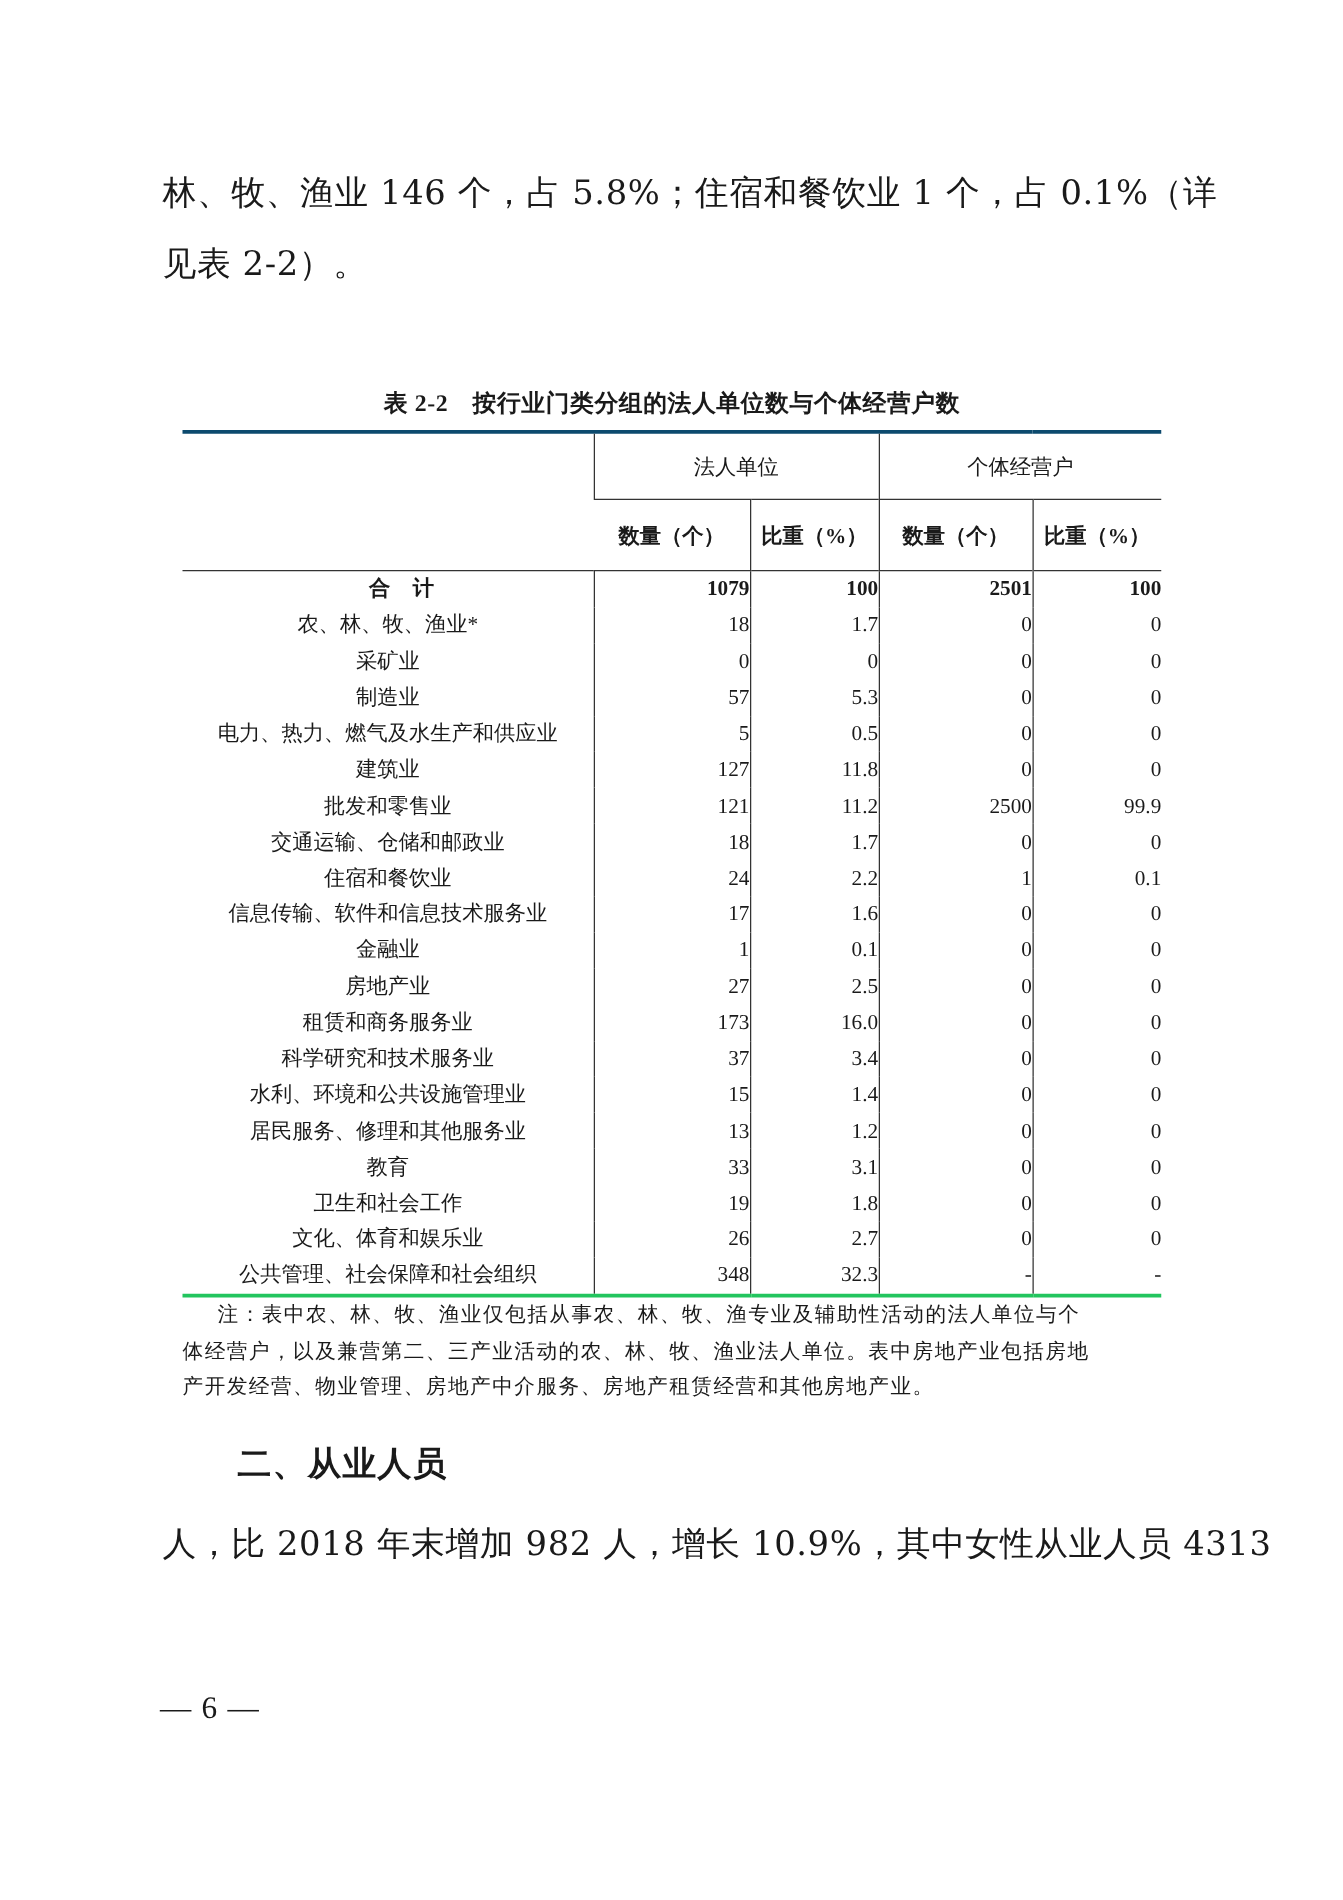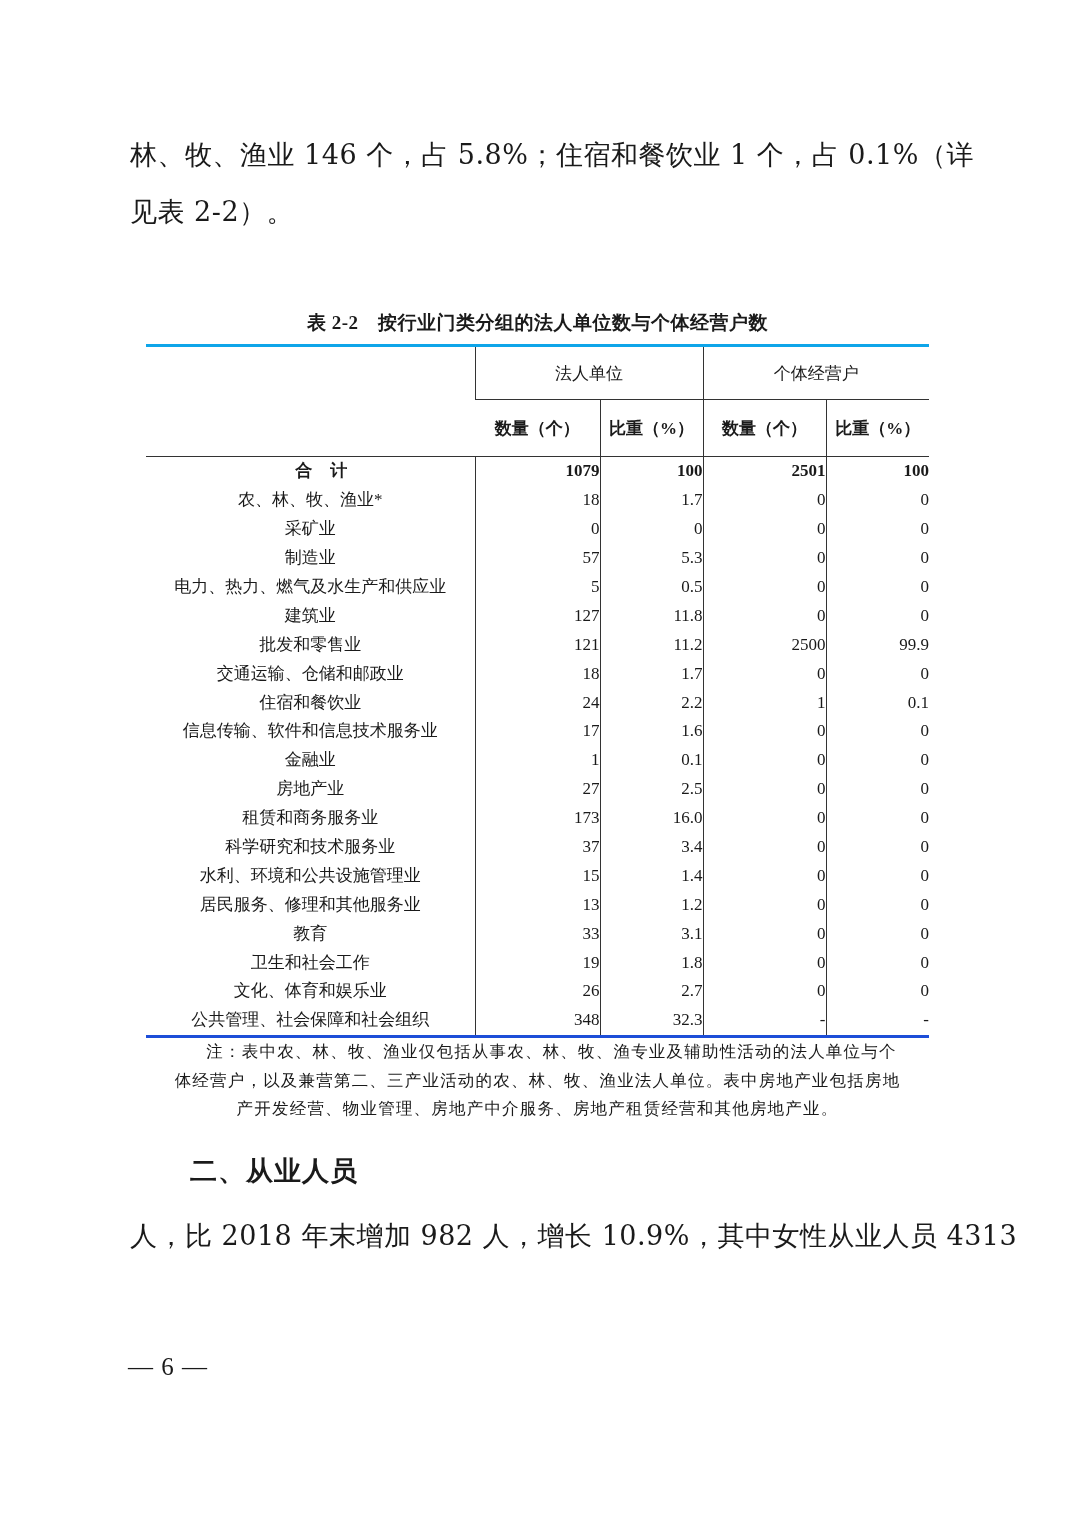--- a/index.html
+++ b/index.html
@@ -1,42 +1,42 @@
 <!DOCTYPE html>
 <html><head>
 <meta charset="utf-8">
 <style>
   html, body { margin: 0; padding: 0; background: #ffffff; }
   body { width: 1074px; height: 1520px; position: relative; overflow: hidden; color: #1a1a1a; }
-  .serif { font-family: "DejaVu Serif", "Liberation Serif", serif; text-align: center; }
+  .serif { font-family: "DejaVu Serif", "Liberation Serif", serif; }
   .tnr { font-family: "Liberation Serif", "DejaVu Serif", serif; }
 
   .para { position: absolute; left: 130px; width: 815px; font-size: 27px; line-height: 57px; letter-spacing: 0.5px; text-align: justify; }
   .para .ln { display: block; white-space: nowrap; height: 57px; }
   #para1 { top: 126px; }
 
   #table-title { position: absolute; top: 310px; left: 146px; width: 783px; text-align: center; font-size: 19px; font-weight: bold; letter-spacing: 0.5px; }
 
   #data-table { position: absolute; top: 344px; left: 146px; width: 783px; border-collapse: collapse; font-size: 17px; }
   #data-table td, #data-table th { padding: 0; font-weight: normal; }
-  #data-table .top-rule { border-top: 3px solid #0ea5e9; }
+  #data-table .top-rule { border-top: 3px solid #0c4a6e; }
   #data-table thead tr.h1 th { height: 52px; vertical-align: middle; text-align: center; }
   #data-table thead tr.h2 th { height: 56px; vertical-align: middle; text-align: center; border-top: 1px solid #333; }
   #data-table thead tr.h1 th.grp { border-left: 1px solid #333; }
   #data-table thead tr.h2 th { border-left: 1px solid #333; font-weight: bold; }
   #data-table thead tr.h2 th:first-child { border-left: none; }
   #data-table thead tr.h2 { border-bottom: 1px solid #333; }
   #data-table tbody td { height: 28.9px; line-height: 28px; }
   #data-table tbody td.name { text-align: center; padding-left: 0; }
   #data-table tbody td.num { text-align: right; border-right: 1px solid #333; }
   #data-table tbody td.num.last { border-right: none; }
   #data-table tbody td.num.c1 { border-left: 1px solid #333; }
   #data-table tbody tr.total td { font-weight: bold; padding-left: 32px; }
   #data-table tbody tr.total td.name { text-align: center; letter-spacing: 18px; padding-left: 40px; }
-  #data-table tbody tr.last-row td { border-bottom: 3px solid #1d4ed8; }
+  #data-table tbody tr.last-row td { border-bottom: 3px solid #22c55e; }
 
   .col-name { width: 329px; }
   .col-a { width: 125px; }
   .col-b { width: 103px; }
   .col-c { width: 123px; }
   .col-d { width: 103px; }
 
   #table-note { position: absolute; top: 1038px; left: 146px; width: 783px; font-size: 16.5px; line-height: 28.5px; letter-spacing: 1.2px; }
   #table-note .ln { display: block; white-space: nowrap; }
   #table-note .ln.first { text-indent: 28px; }

